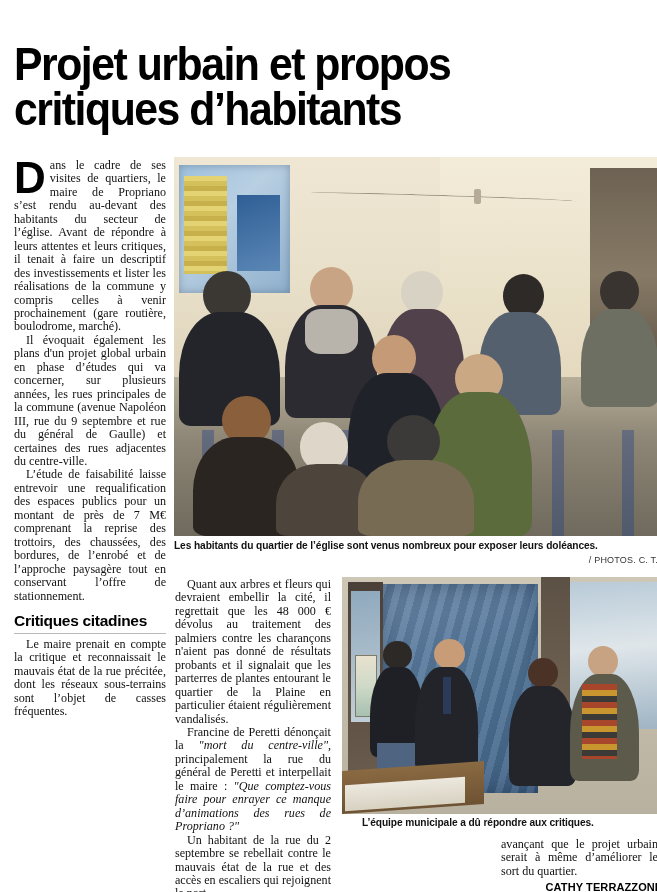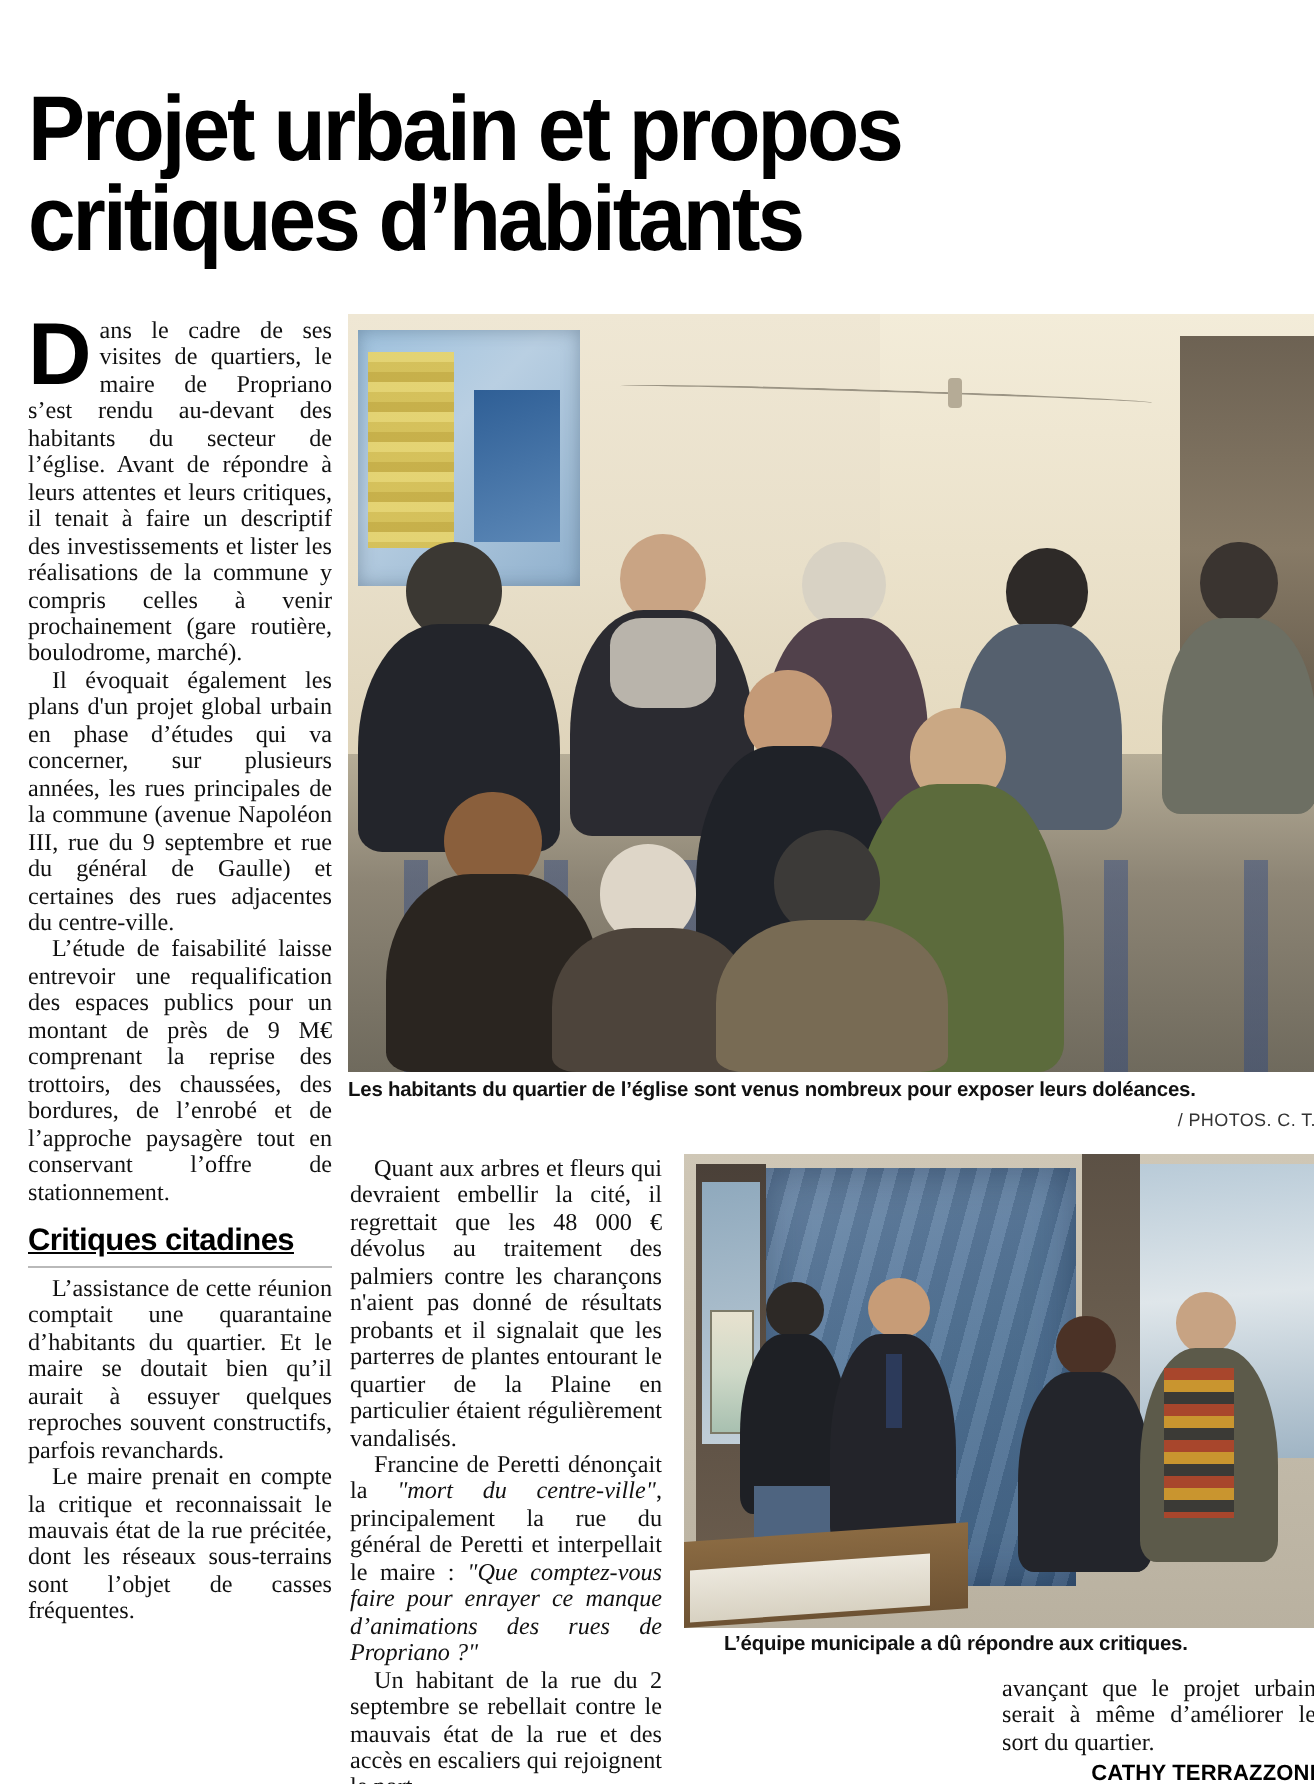--- a/index.html
+++ b/index.html
@@ -71,21 +71,20 @@
     color: #000;
   }
 
   .subhead {
     font-family: "Liberation Sans", sans-serif;
     font-weight: bold;
     font-size: 15.5px;
     letter-spacing: -0.3px;
     color: #000;
     margin: 9px 0 2px 0;
-    text-decoration: underline;
   }
   .subhead-rule {
     border: 0;
     border-top: 1px solid #b9b9b9;
     margin: 3px 0 4px 0;
   }
 
   
   .photo-main {
     position: absolute;
@@ -285,26 +284,25 @@
 <div class="page">
 
   <h1 class="headline">
     <span>Projet urbain et propos</span><br>
     <span>critiques d’habitants</span>
   </h1>
 
   <div class="col1 col-text">
     <p class="dropcap-para"><span class="dropcap">D</span><span>ans le cadre de ses visites de quartiers, le maire de Propriano s’est rendu au-devant des habitants du secteur de l’église. Avant de répondre à leurs attentes et leurs critiques, il tenait à faire un descriptif des investissements et lister les réalisations de la commune y compris celles à venir prochainement (gare routière, boulodrome, marché).</span></p>
     <p>Il évoquait également les plans d'un projet global urbain en phase d’études qui va concerner, sur plusieurs années, les rues principales de la commune (avenue Napoléon III, rue du 9 septembre et rue du général de Gaulle) et certaines des rues adjacentes du centre-ville.</p>
-    <p>L’étude de faisabilité laisse entrevoir une requalification des espaces publics pour un montant de près de 9 M€ comprenant la reprise des trottoirs, des chaussées, des bordures, de l’enrobé et de l’approche paysagère tout en conservant l’offre de stationnement.</p>
+    <p>L’étude de faisabilité laisse entrevoir une requalification des espaces publics pour un montant de près de 7 M€ comprenant la reprise des trottoirs, des chaussées, des bordures, de l’enrobé et de l’approche paysagère tout en conservant l’offre de stationnement.</p>
 
     <h2 class="subhead">Critiques citadines</h2>
     <hr class="subhead-rule">
 
-    <p>L’assistance de cette réunion comptait une quarantaine d’habitants du quartier. Et le maire se doutait bien qu’il aurait à essuyer quelques reproches souvent constructifs, parfois revanchards.</p>
     <p>Le maire prenait en compte la critique et reconnaissait le mauvais état de la rue précitée, dont les réseaux sous-terrains sont l’objet de casses fréquentes.</p>
   </div>
 
   <div class="photo-main">
     <div class="ph m-wall"></div>
     <div class="ph m-wall-r"></div>
     <div class="ph m-board"></div>
     <div class="ph m-board-g"></div>
     <div class="ph m-board-b"></div>
     <div class="ph m-wire"></div>

